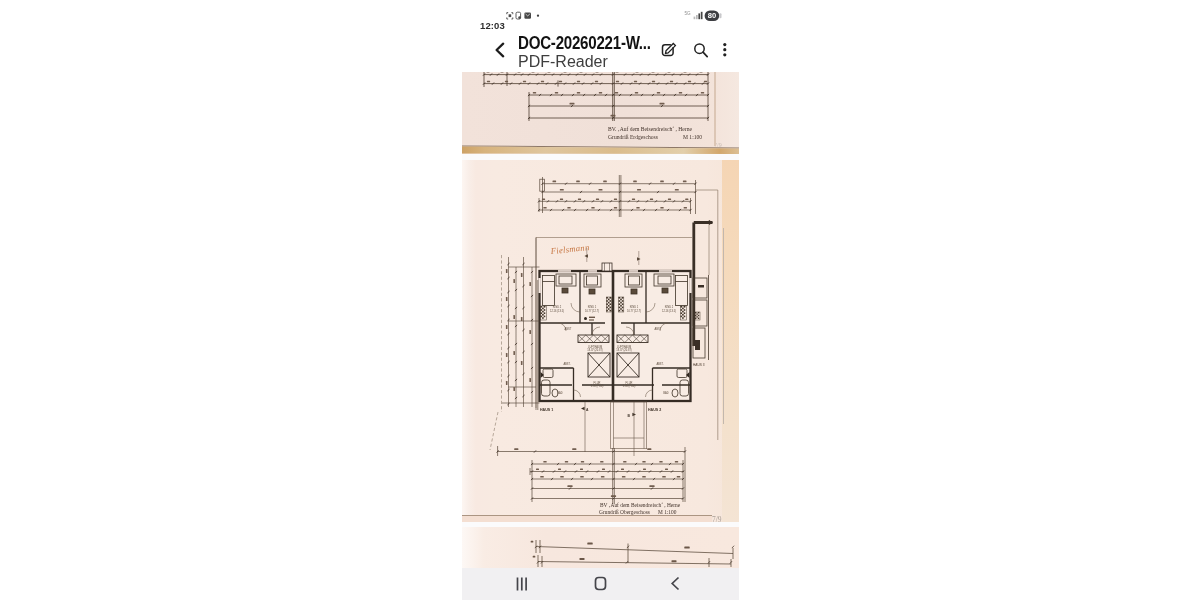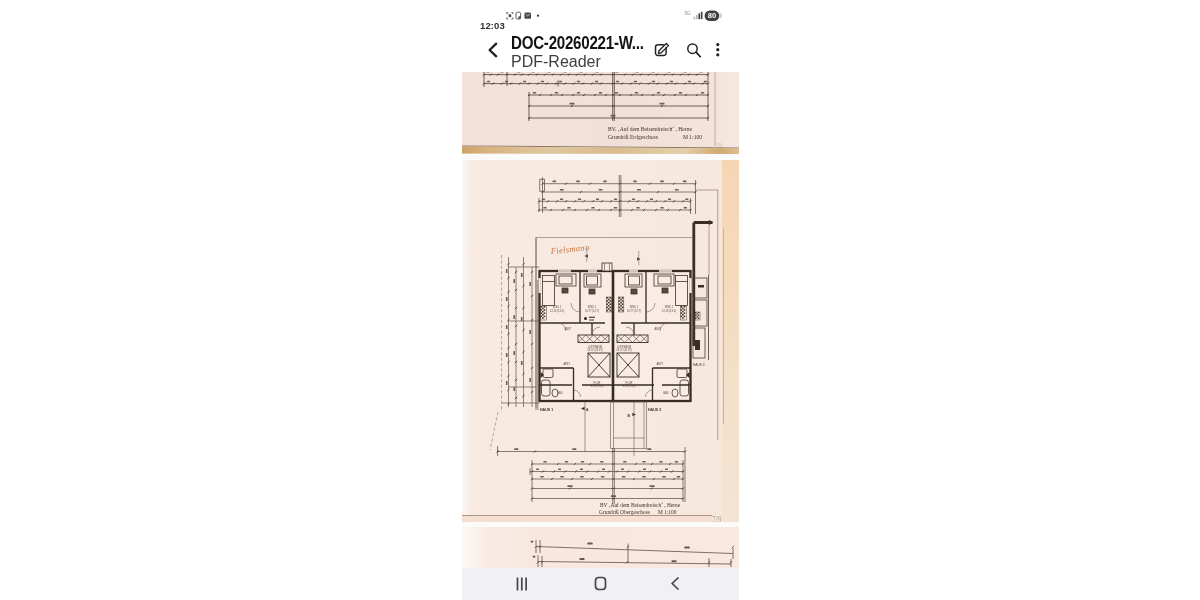--- a/index.html
+++ b/index.html
@@ -37,21 +37,21 @@
 <g fill="#454545">
           <rect x="38.4" y="13.4" width="1.7" height="5.8"></rect>
           <rect x="40.8" y="11.8" width="1.7" height="7.4"></rect>
         </g>
 <rect x="44.6" y="10.4" width="14.6" height="10.6" rx="5.3" fill="#3d3e42"></rect>
 <text x="51.9" y="18.4" font-size="7.6" font-weight="bold" fill="#ffffff" text-anchor="middle" font-family="Liberation Sans, sans-serif">80</text>
 <rect x="59.4" y="13.2" width="2.1" height="5" rx="1" fill="#c9c9cc"></rect>
 </svg>
   </div>
 
-  <div class="abs" style="left:5px;top:0;width:277px;height:72px;">
+  <div class="abs" style="left:12px;top:0;width:277px;height:72px;">
 
     <svg width="277" height="47" viewBox="0 0 277 47" style="position:absolute;left:0;top:24px">
 <path d="M29.2,19.7L22.6,26l6.6,6.3" stroke="#1d1d1d" stroke-width="2.3" fill="none" stroke-linecap="round" stroke-linejoin="round"></path>
 <g stroke="#222222" stroke-width="1.5" fill="none">
 <path d="M196.9,20.8h-5.9a2.5,2.5 0 0 0 -2.5,2.5v5.6a2.5,2.5 0 0 0 2.5,2.5h5.6a2.5,2.5 0 0 0 2.5,-2.5v-5.9"></path>
 <path d="M192,26.8l7.3-7.3 2.1,2.1-7.3,7.3-2.6,0.5z" stroke-width="1.3"></path>
 <circle cx="225.5" cy="24.7" r="4.7"></circle>
 <path d="M229,28.2l4.2,4.4" stroke-linecap="round" stroke-width="1.7"></path>
 </g>
 <g fill="#222222">

